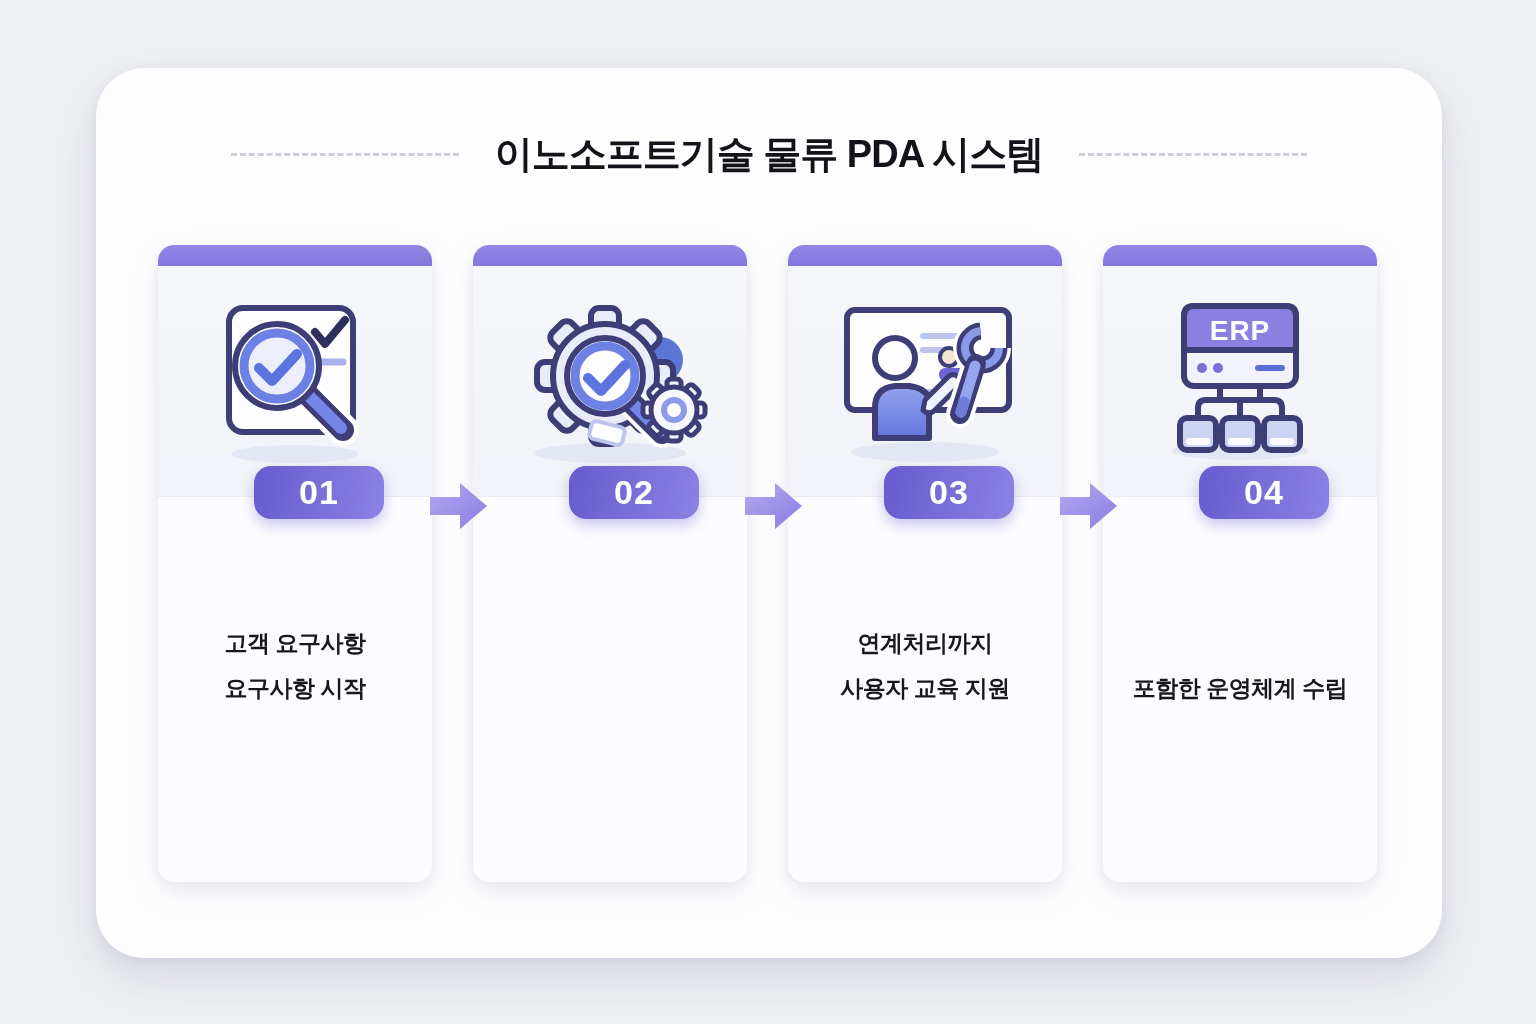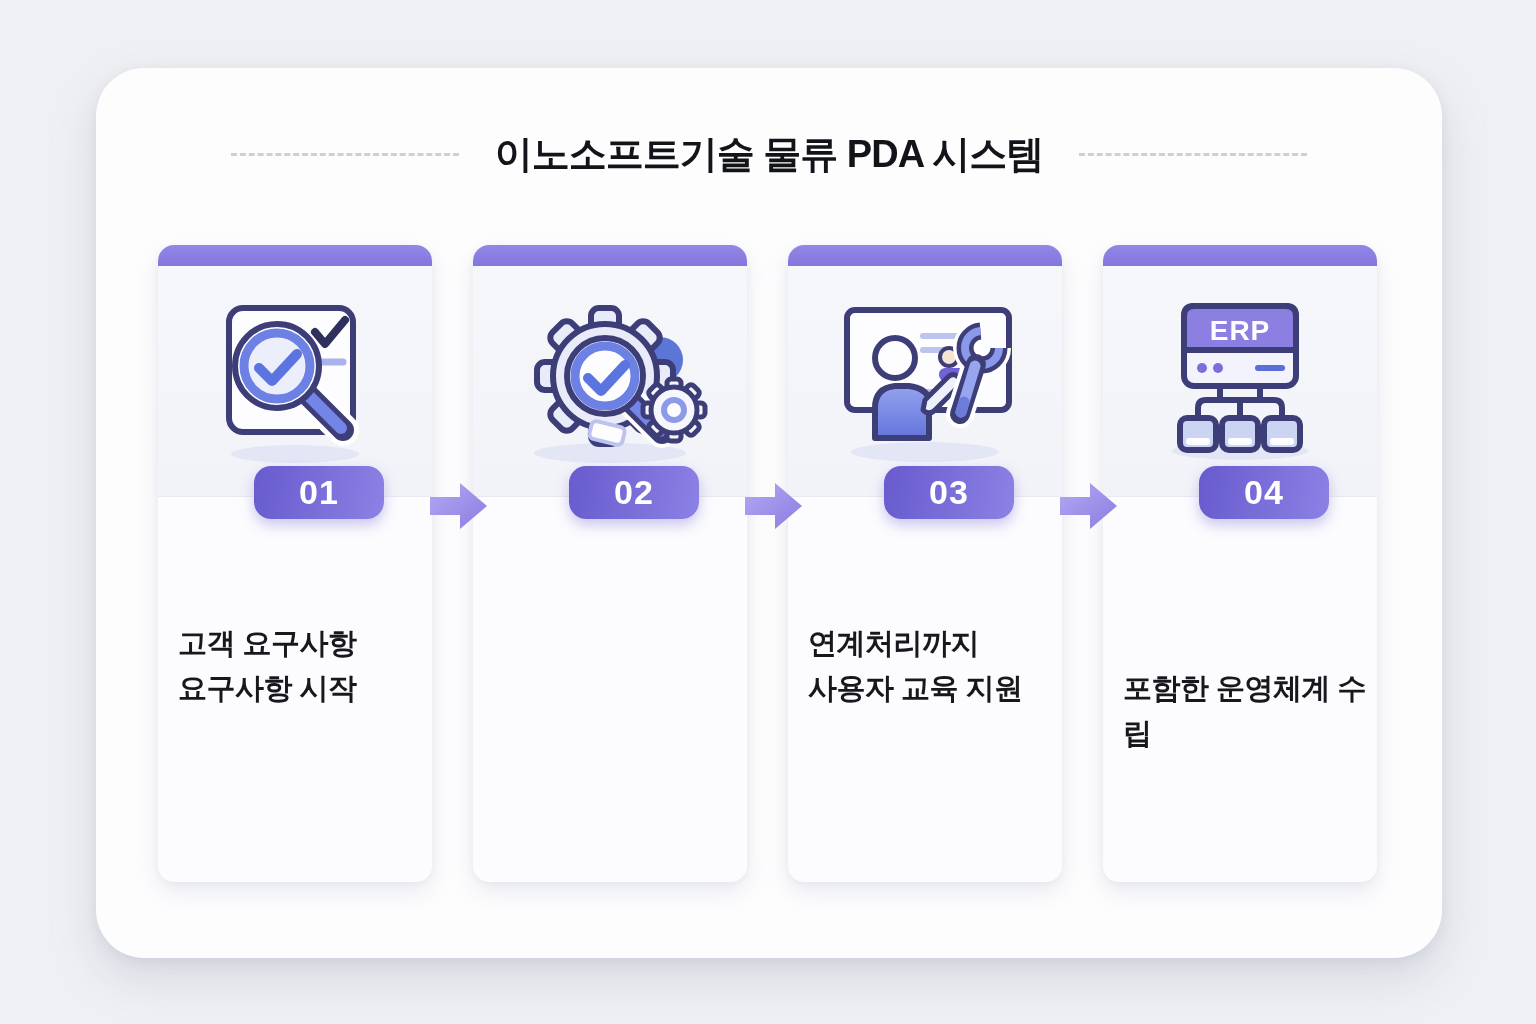--- a/index.html
+++ b/index.html
@@ -39,22 +39,22 @@
   .badge{
     position:absolute;top:221px;left:50%;transform:translateX(-50%);
     width:130px;height:53px;border-radius:17px;
     background:linear-gradient(100deg,#675bce 0%,#8c81e4 100%);
     color:#ffffff;font-size:34px;font-weight:bold;letter-spacing:1px;
     display:flex;align-items:center;justify-content:center;
     box-shadow:0 6px 14px rgba(108,97,210,.35);
     margin-left:24px;
   }
   .card-text{
-    position:absolute;top:376px;left:20px;right:8px;
-    font-size:29px;font-weight:bold;color:#17181e;line-height:45px;letter-spacing:-0.5px;
+    position:absolute;top:376px;left:8px;right:8px;text-align:center;
+    font-size:23px;font-weight:bold;color:#17181e;line-height:45px;letter-spacing:-0.5px;
   }
   .arrow{position:absolute;top:413px;width:58px;height:50px;}
   .arrow-1{left:334px;} .arrow-2{left:649px;} .arrow-3{left:964px;}
 </style>
 </head>
 <body>
 
 <div class="page">
   <div class="panel">
 

